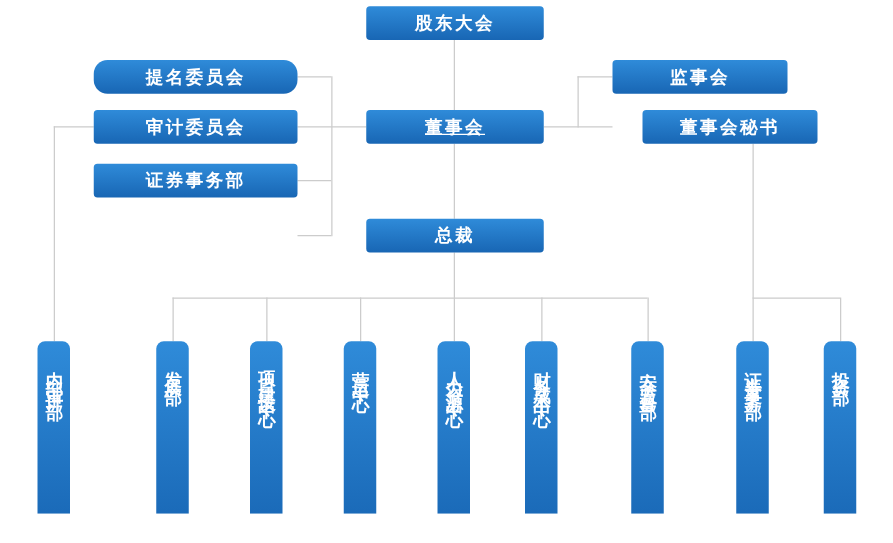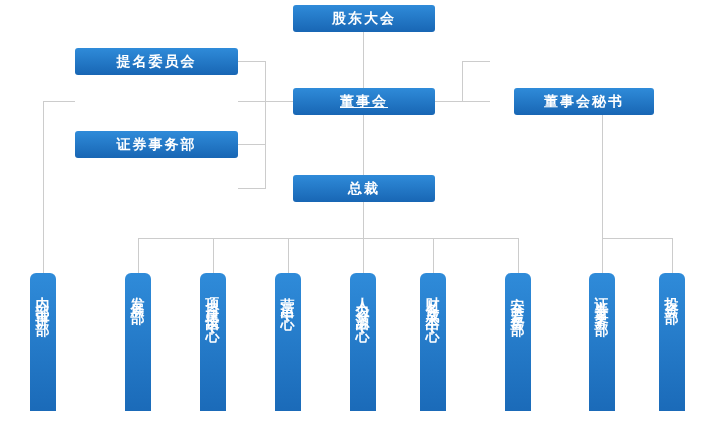--- a/index.html
+++ b/index.html
@@ -81,21 +81,23 @@
   <div class="line vl" style="left:518px; top:238px; height:35px;"></div>
 
   <div class="line hl" style="left:43px;  top:101px; width:32px;"></div>
   <div class="line vl" style="left:43px;  top:101px; height:172px;"></div>
 
   <div class="line vl" style="left:602px; top:115px; height:158px;"></div>
   <div class="line hl" style="left:602px; top:238px; width:70px;"></div>
   <div class="line vl" style="left:672px; top:238px; height:35px;"></div>
 
   <div class="node h" style="left:293px; top:5px;   width:142px;">股东大会</div>
-  <div class="node h" style="left:75px;  top:48px;  width:163px;">提名委员会</div>
+  <div class="node h" style="left:75px;  top:48px;  width:163px;border-radius:11px;">提名委员会</div>
+  <div class="node h" style="left:490px; top:48px;  width:140px;">监事会</div>
+  <div class="node h" style="left:75px;  top:88px;  width:163px;">审计委员会</div>
   <div class="node h" style="left:293px; top:88px;  width:142px;text-decoration:underline;">董事会</div>
   <div class="node h" style="left:514px; top:88px;  width:140px;">董事会秘书</div>
   <div class="node h" style="left:75px;  top:131px; width:163px;">证券事务部</div>
   <div class="node h" style="left:293px; top:175px; width:142px;">总裁</div>
 
   <div class="node v" style="left:30px;  top:273px;">内部审计部</div>
   <div class="node v" style="left:125px; top:273px;">发展部</div>
   <div class="node v" style="left:200px; top:273px;">项目建设中心</div>
   <div class="node v" style="left:275px; top:273px;">营运中心</div>
   <div class="node v" style="left:350px; top:273px;">人力资源中心</div>

